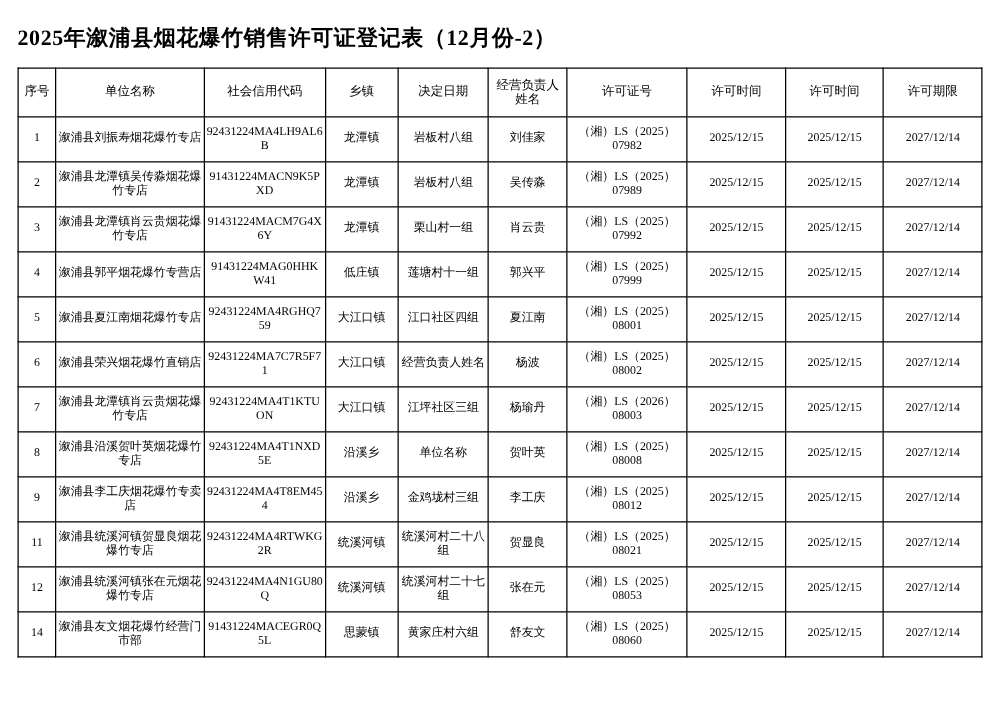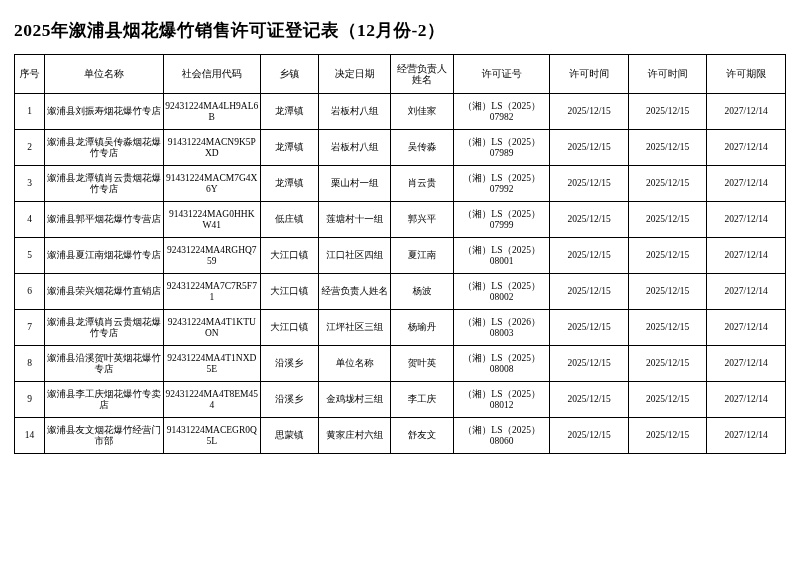--- a/index.html
+++ b/index.html
@@ -199,20 +199,44 @@
           <td>92431224MA4T8EM454</td>
           <td>沿溪乡</td>
           <td>金鸡垅村三组</td>
           <td>李工庆</td>
           <td>（湘）LS（2025）08012</td>
           <td>2025/12/15</td>
           <td>2025/12/15</td>
           <td>2027/12/14</td>
         </tr>
         <tr>
+          <td>11</td>
+          <td>溆浦县统溪河镇贺显良烟花爆竹专店</td>
+          <td>92431224MA4RTWKG2R</td>
+          <td>统溪河镇</td>
+          <td>统溪河村二十八组</td>
+          <td>贺显良</td>
+          <td>（湘）LS（2025）08021</td>
+          <td>2025/12/15</td>
+          <td>2025/12/15</td>
+          <td>2027/12/14</td>
+        </tr>
+        <tr>
+          <td>12</td>
+          <td>溆浦县统溪河镇张在元烟花爆竹专店</td>
+          <td>92431224MA4N1GU80Q</td>
+          <td>统溪河镇</td>
+          <td>统溪河村二十七组</td>
+          <td>张在元</td>
+          <td>（湘）LS（2025）08053</td>
+          <td>2025/12/15</td>
+          <td>2025/12/15</td>
+          <td>2027/12/14</td>
+        </tr>
+        <tr>
           <td>14</td>
           <td>溆浦县友文烟花爆竹经营门市部</td>
           <td>91431224MACEGR0Q5L</td>
           <td>思蒙镇</td>
           <td>黄家庄村六组</td>
           <td>舒友文</td>
           <td>（湘）LS（2025）08060</td>
           <td>2025/12/15</td>
           <td>2025/12/15</td>
           <td>2027/12/14</td>

